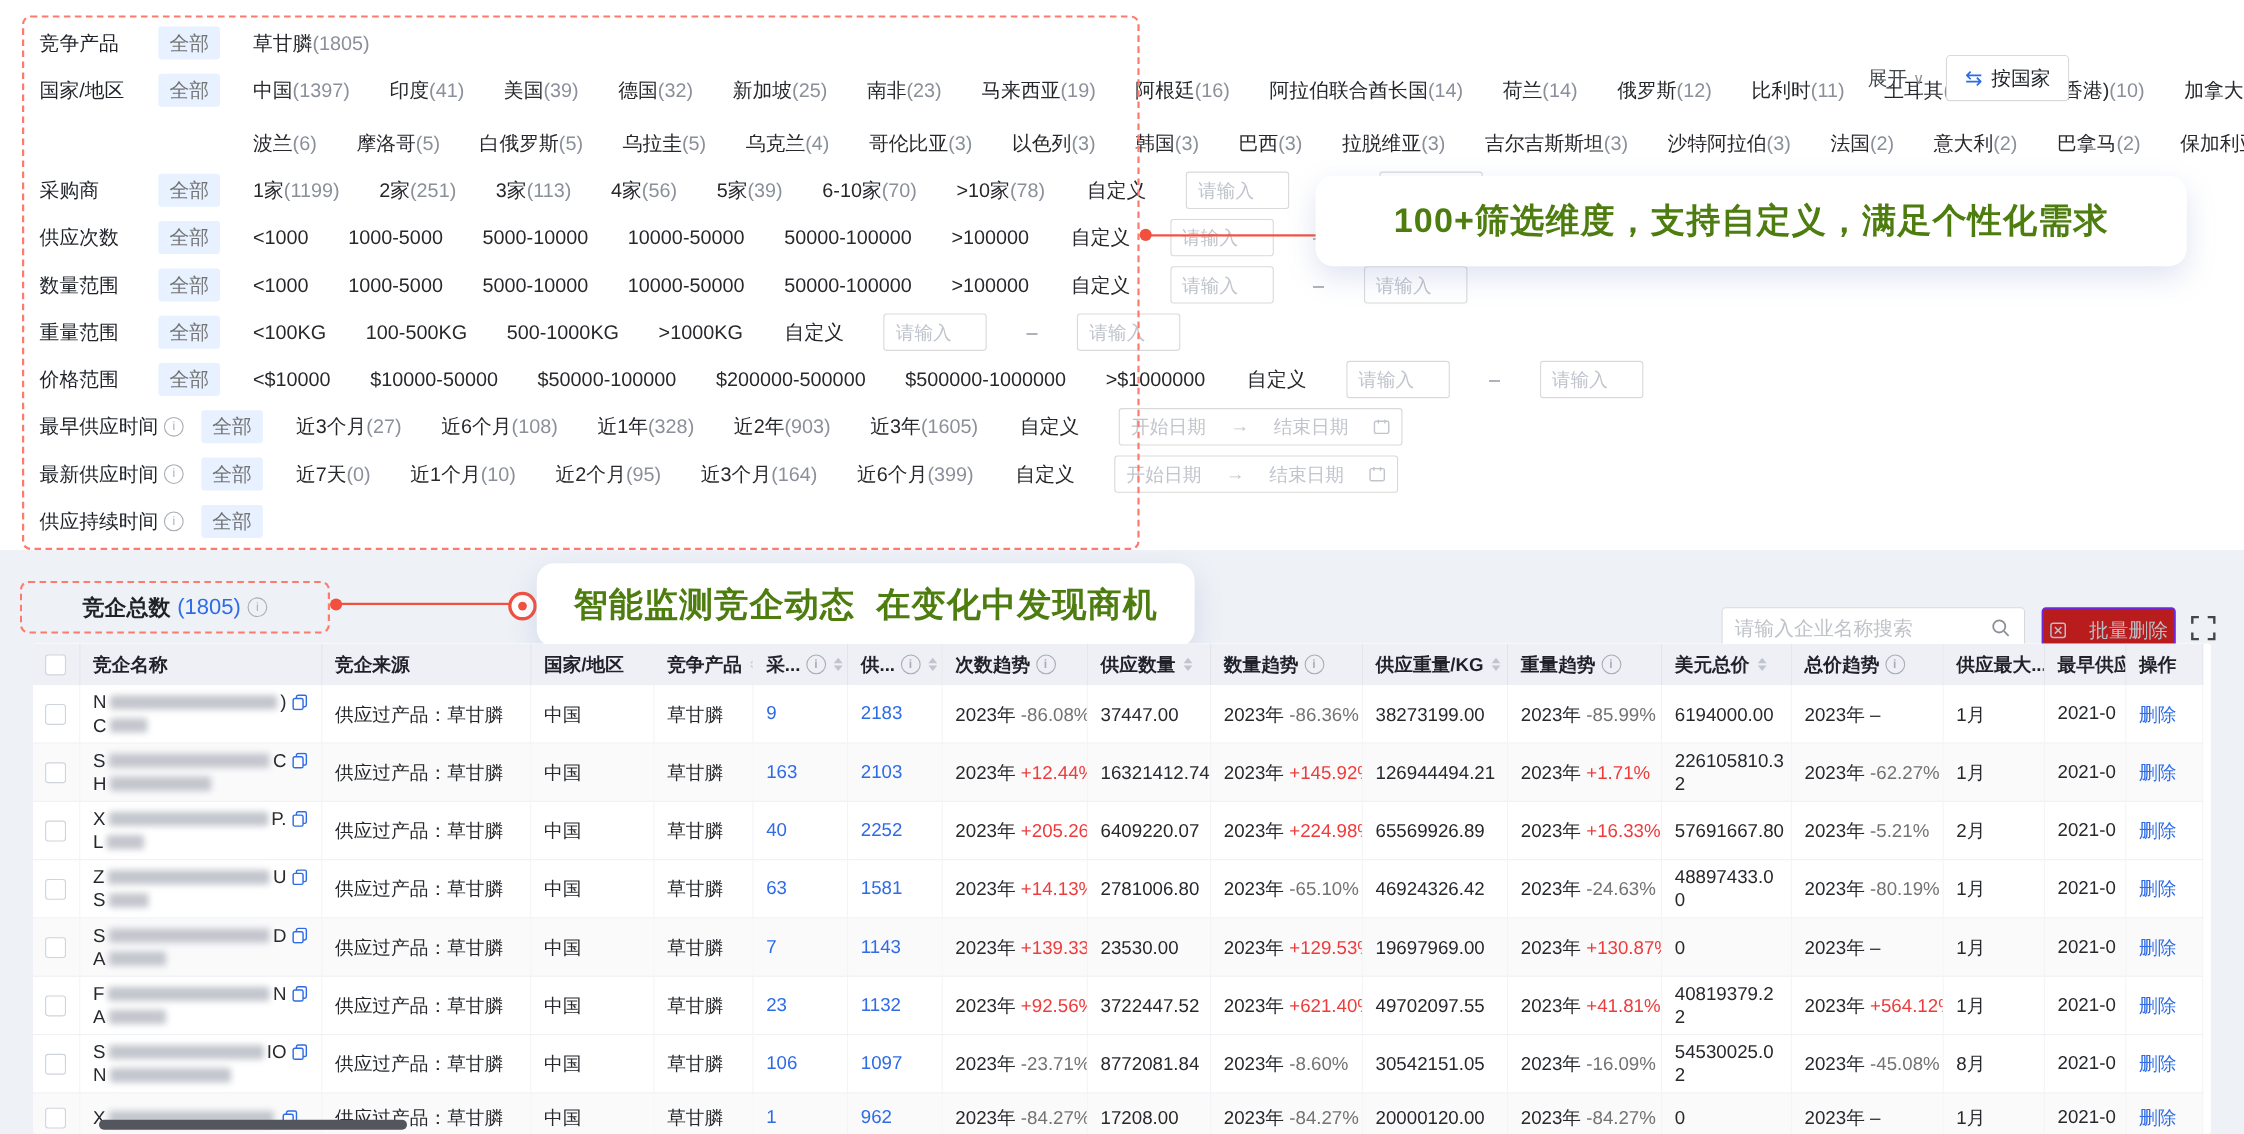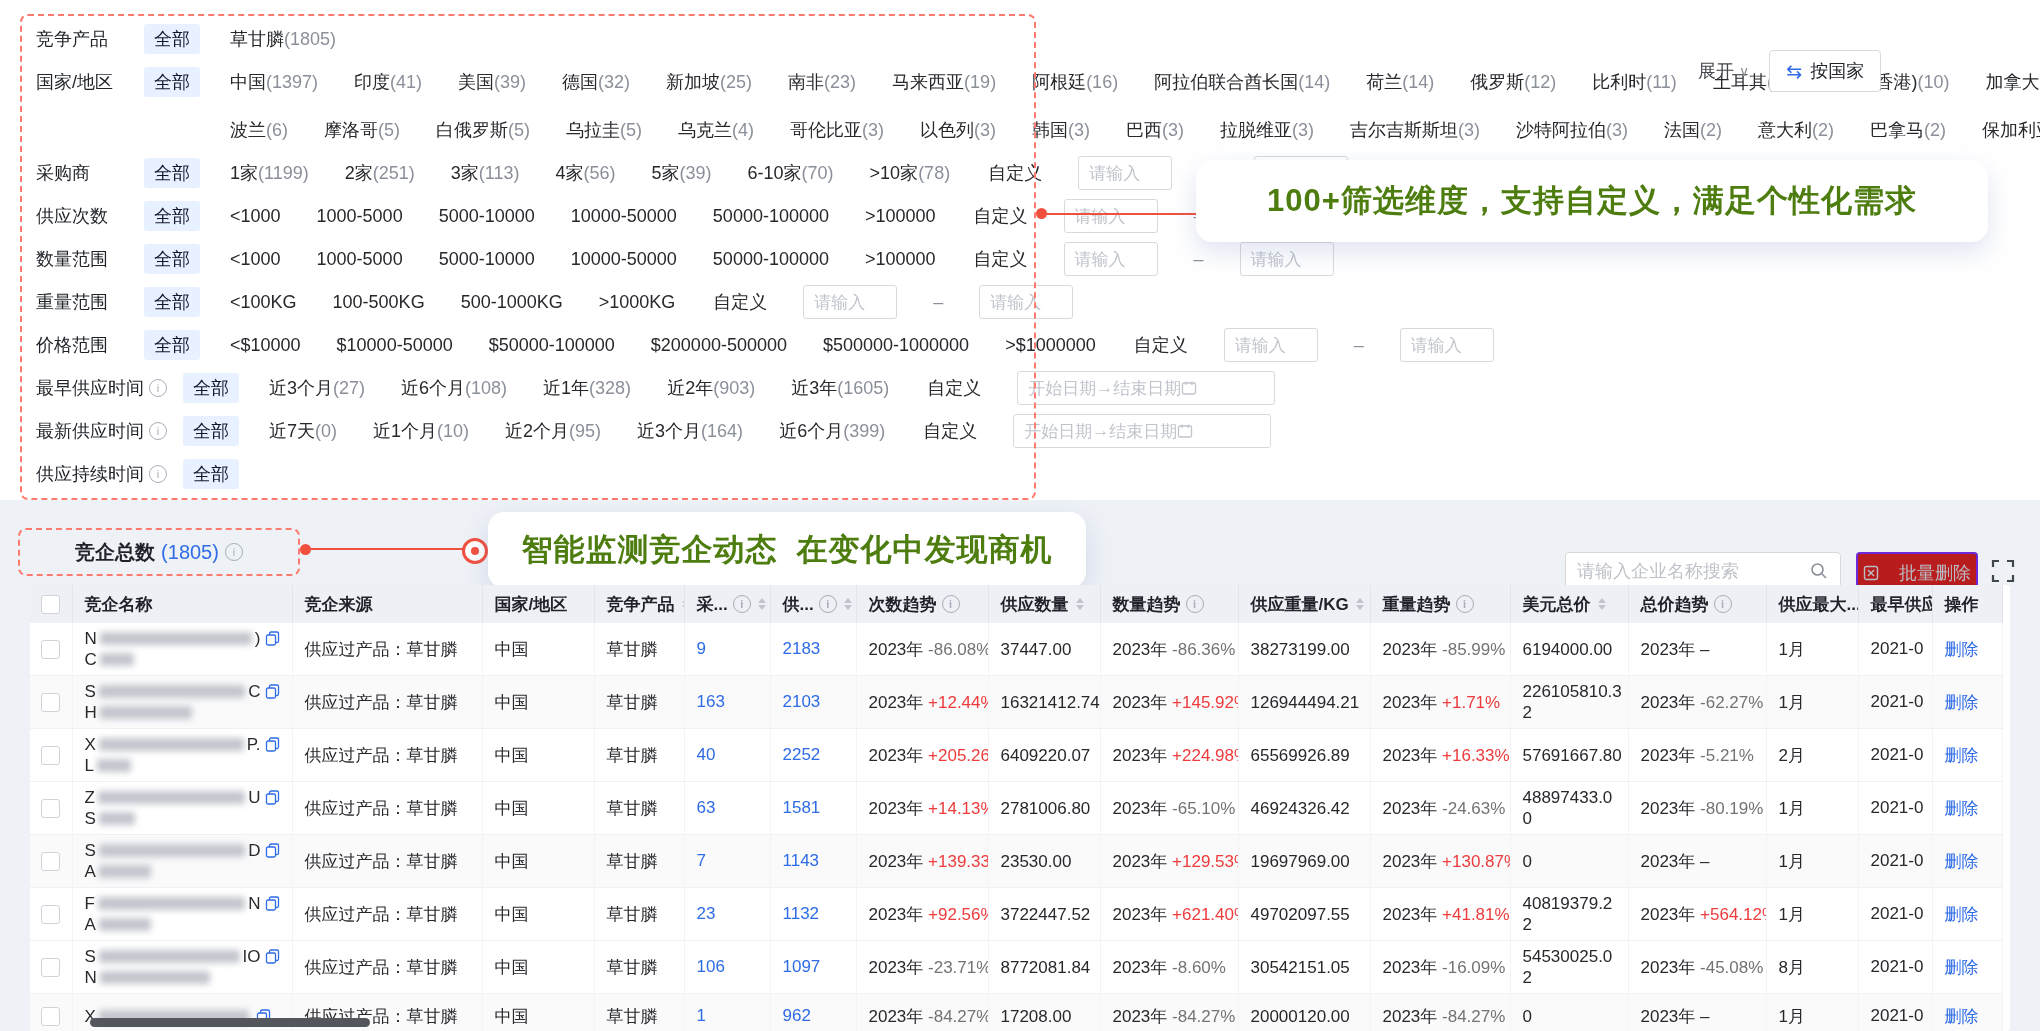--- a/index.html
+++ b/index.html
@@ -2,31 +2,31 @@
 <html><head>
 <meta charset="utf-8">
 <style>
   html,body{margin:0;padding:0;}
   .page{position:relative;width:2040px;height:1031px;background:#fff;overflow:hidden;
         font-family:"Liberation Sans","DejaVu Sans",sans-serif;color:#26282c;}
   
   .filters{position:relative;padding:22px 0 0 36px;}
   .f-row{display:flex;align-items:flex-start;margin-bottom:9px;min-height:34px;}
   .f-label{min-width:92px;font-size:18px;color:#1f2329;display:flex;align-items:center;gap:5px;margin-right:16px;height:34px;white-space:nowrap;}
-  .chip{background:#e7f1ff;color:#0f172a;font-size:18px;padding:0 10px;height:30px;display:flex;align-items:center;border-radius:3px;margin:2px 30px 0 0;white-space:nowrap;}
+  .chip{background:#e7f1ff;color:#737373;font-size:18px;padding:0 10px;height:30px;display:flex;align-items:center;border-radius:3px;margin:2px 30px 0 0;white-space:nowrap;}
   .opt-lines{display:flex;flex-direction:column;gap:14px;}
   .opt-line{display:flex;align-items:center;gap:36px;font-size:18px;white-space:nowrap;height:34px;}
   .opt{cursor:pointer;color:#26282c;}
   .opt em{font-style:normal;color:#8a8f99;}
   .cus{color:#26282c;margin-left:2px;}
   .inp{width:72px;height:32px;border:1px solid #d9d9d9;border-radius:3px;background:#fff;color:#c0c4cc;
        font-size:17px;display:inline-flex;align-items:center;padding:0 10px;}
   .dash{color:#8a8f99;}
   .datebox{width:236px;height:32px;border:1px solid #d9d9d9;border-radius:3px;background:#fff;display:inline-flex;
-           align-items:center;padding:0 10px;font-size:17px;color:#c0c4cc;}
+           align-items:center;justify-content:space-between;padding:0 10px;font-size:17px;color:#c0c4cc;}
   .dashed-overlay{position:absolute;left:20px;top:14px;width:1012px;height:482px;border:2px dashed #ff7a6e;border-radius:8px;pointer-events:none;}
   .country-trailing{position:absolute;left:1698px;top:50px;display:flex;align-items:center;gap:20px;}
   .expand{font-size:18px;color:#42464d;display:flex;align-items:center;gap:5px;cursor:pointer;}
   .expand i{font-style:normal;color:#8a8f99;font-size:14px;}
   .bycountry{height:40px;border:1px solid #d9d9d9;border-radius:4px;background:#fff;display:flex;align-items:center;
              gap:8px;padding:0 16px;font-size:18px;color:#1f2329;cursor:pointer;}
   .bycountry b{color:#2e6be6;font-weight:400;font-size:19px;}
   
   .inf{width:16px;height:16px;min-width:16px;border:1px solid #a8adb7;border-radius:50%;color:#a8adb7;font-size:11px;
        display:inline-flex;align-items:center;justify-content:center;font-style:normal;line-height:1;}

